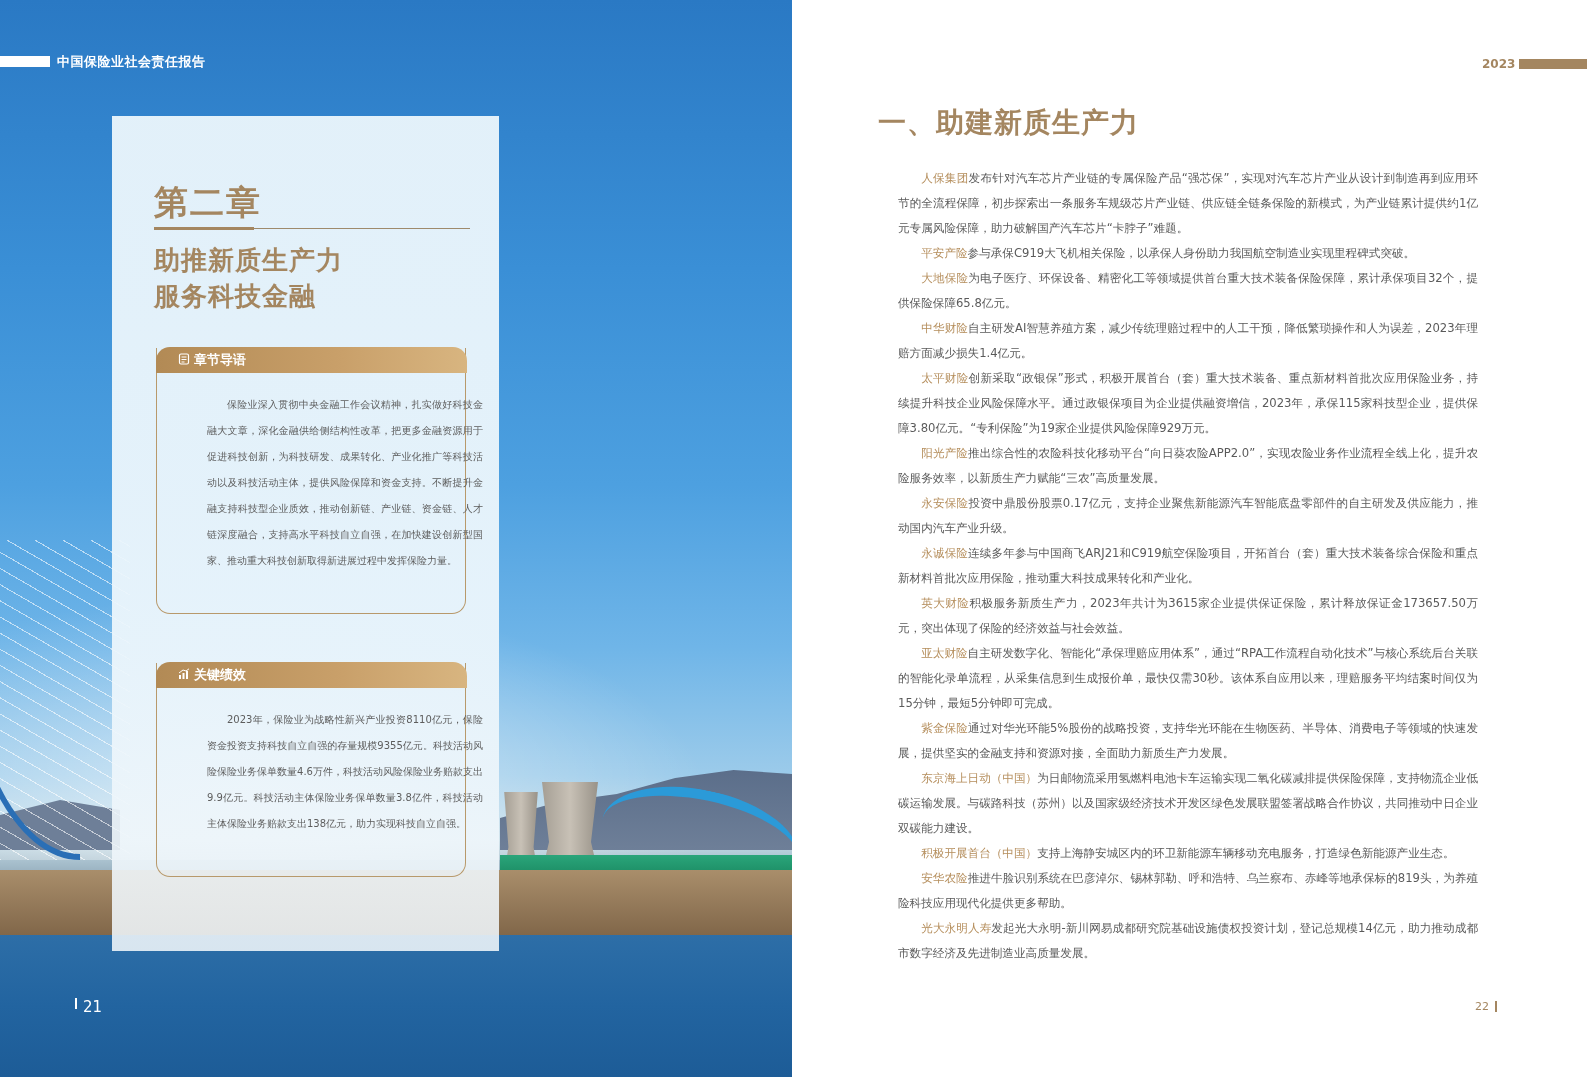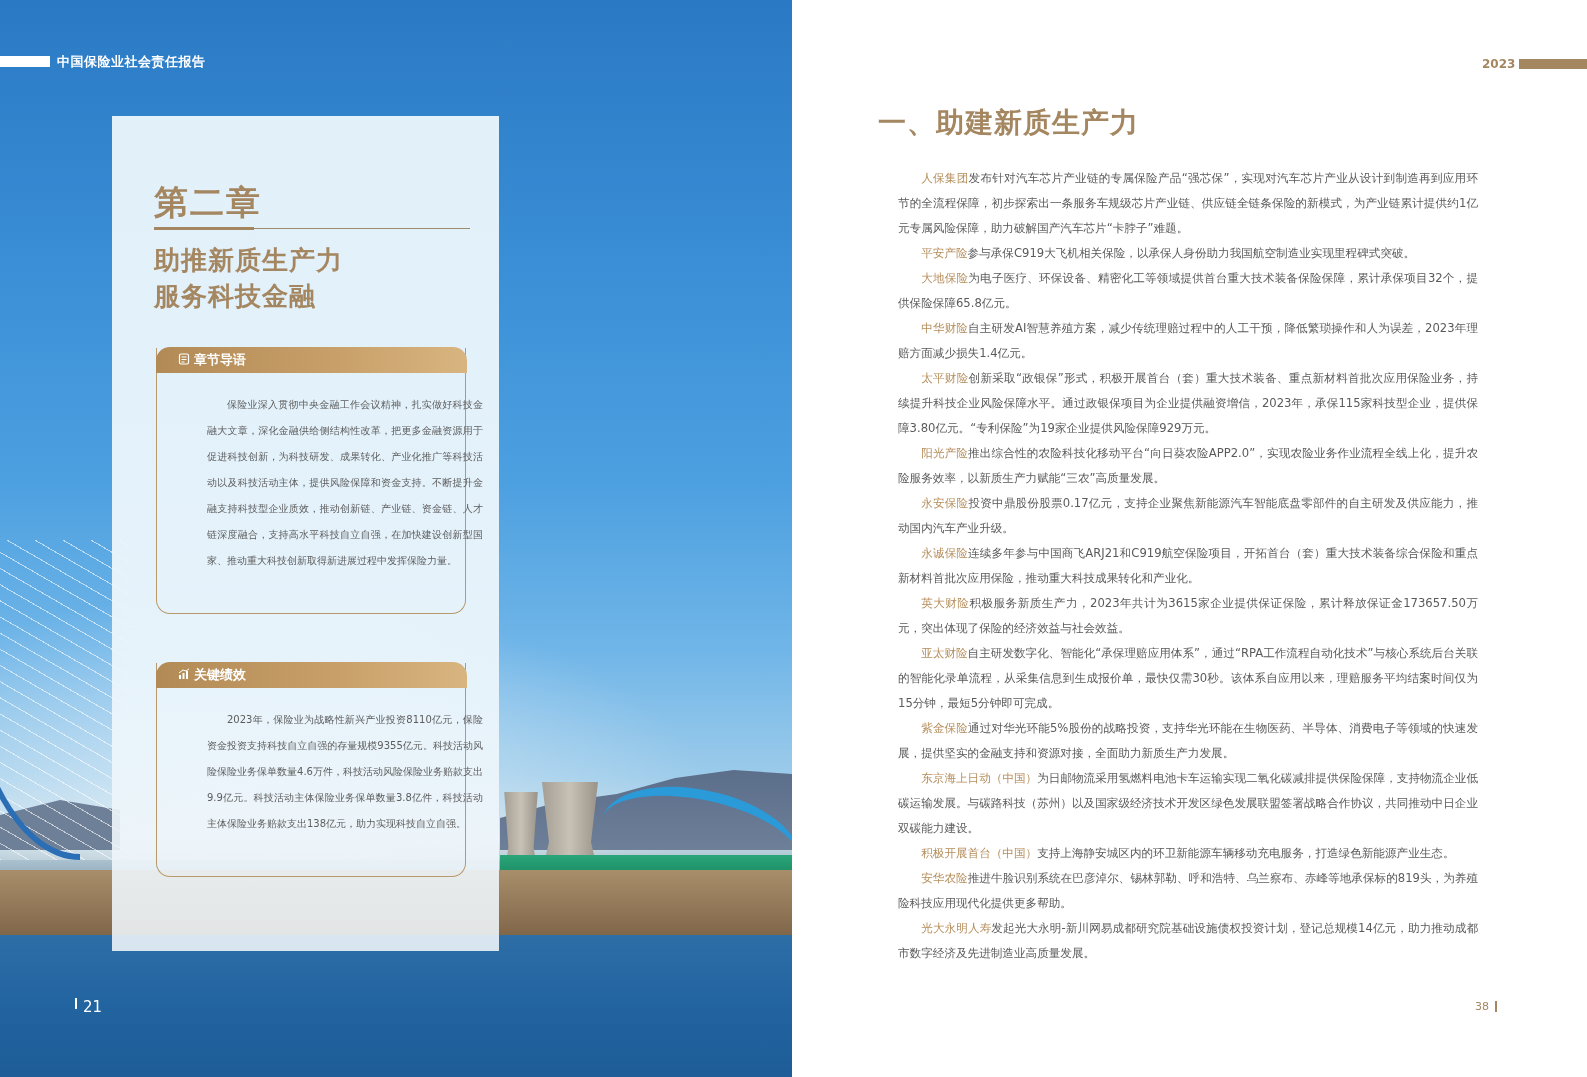--- a/index.html
+++ b/index.html
@@ -204,16 +204,16 @@
     <p class="para"><span class="org">英大财险</span><span>积极服务新质生产力，2023年共计为3615家企业提供保证保险，累计释放保证金173657.50万元，突出体现了保险的经济效益与社会效益。</span></p>
     <p class="para"><span class="org">亚太财险</span><span>自主研发数字化、智能化“承保理赔应用体系”，通过“RPA工作流程自动化技术”与核心系统后台关联的智能化录单流程，从采集信息到生成报价单，最快仅需30秒。该体系自应用以来，理赔服务平均结案时间仅为15分钟，最短5分钟即可完成。</span></p>
     <p class="para"><span class="org">紫金保险</span><span>通过对华光环能5%股份的战略投资，支持华光环能在生物医药、半导体、消费电子等领域的快速发展，提供坚实的金融支持和资源对接，全面助力新质生产力发展。</span></p>
     <p class="para"><span class="org">东京海上日动（中国）</span><span>为日邮物流采用氢燃料电池卡车运输实现二氧化碳减排提供保险保障，支持物流企业低碳运输发展。与碳路科技（苏州）以及国家级经济技术开发区绿色发展联盟签署战略合作协议，共同推动中日企业双碳能力建设。</span></p>
     <p class="para"><span class="org">积极开展首台（中国）</span><span>支持上海静安城区内的环卫新能源车辆移动充电服务，打造绿色新能源产业生态。</span></p>
     <p class="para"><span class="org">安华农险</span><span>推进牛脸识别系统在巴彦淖尔、锡林郭勒、呼和浩特、乌兰察布、赤峰等地承保标的819头，为养殖险科技应用现代化提供更多帮助。</span></p>
     <p class="para"><span class="org">光大永明人寿</span><span>发起光大永明-新川网易成都研究院基础设施债权投资计划，登记总规模14亿元，助力推动成都市数字经济及先进制造业高质量发展。</span></p>
   </div>
 
   <div class="page-num-right">
-    <span>38</span>
+    <span>22</span>
     <span class="bar"></span>
   </div>
 </div>
 
 </body></html>

